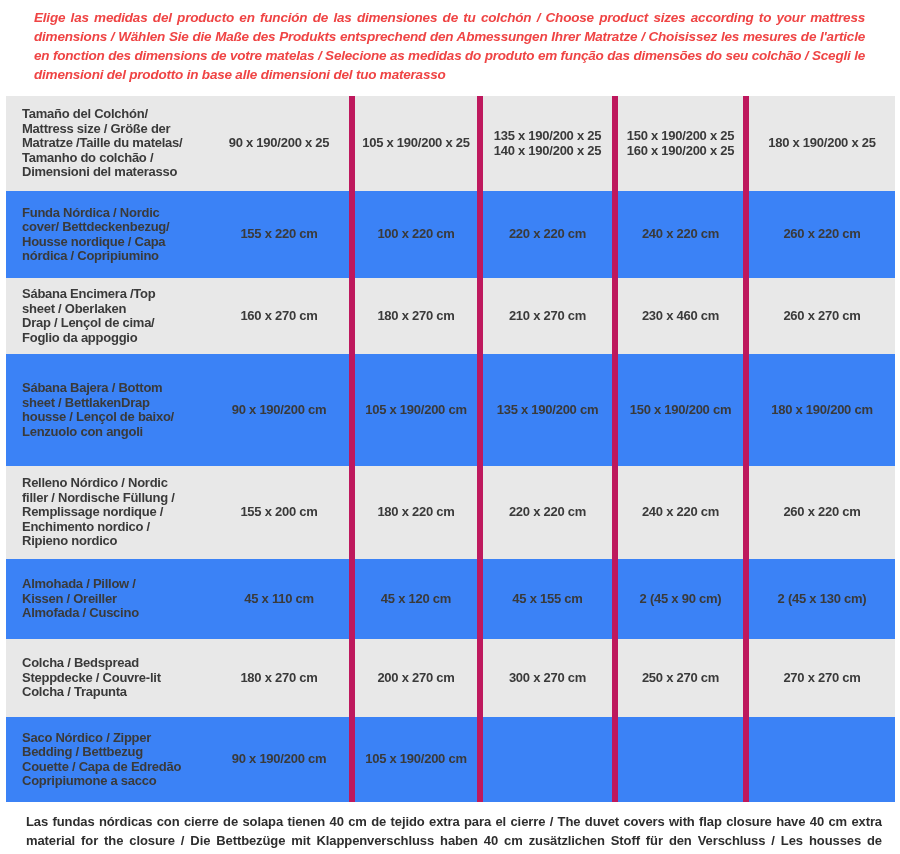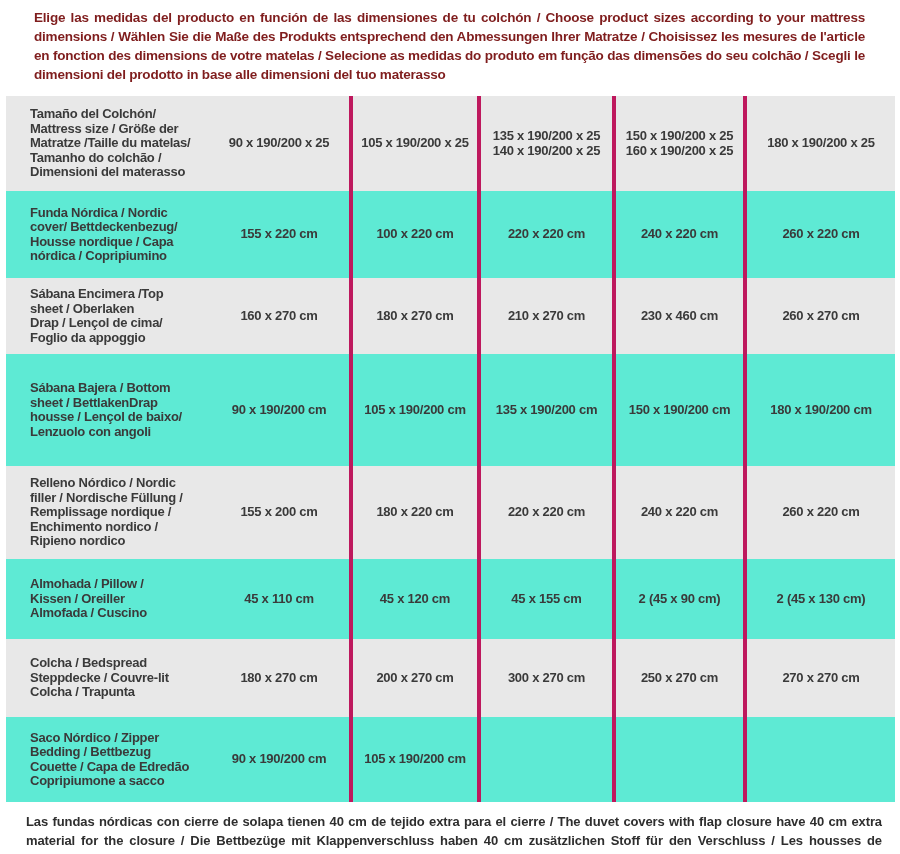--- a/index.html
+++ b/index.html
@@ -15,54 +15,55 @@
     font-weight: 700;
     color: #383838;
     -webkit-font-smoothing: antialiased;
   }
   .intro {
     margin: 8px 35px 12px 34px;
     font-size: 13.5px;
     line-height: 19px;
     letter-spacing: -0.2px;
     text-align: justify;
-    color: #7f1d1d;
+    color: #ef4444;
+    font-style: italic;
   }
   .size-table {
     margin: 0 5px 10px 6px;
     width: 889px;
   }
   .trow {
     display: grid;
     grid-template-columns: 203px 140px 128px 135px 131px 152px;
   }
   .trow.gray { background: #e8e8e8; }
-  .trow.white { background: #5eead4; }
+  .trow.white { background: #3b82f6; }
   .cell {
     display: flex;
     align-items: center;
     white-space: pre-line;
     font-size: 13px;
     line-height: 14.5px;
     letter-spacing: -0.25px;
     color: #3a3a3a;
     box-sizing: border-box;
   }
   .lbl {
     justify-content: flex-start;
     text-align: left;
-    padding-left: 24px;
+    padding-left: 16px;
     padding-right: 4px;
   }
   .val {
     justify-content: center;
     text-align: center;
     padding: 0 4px;
   }
-  .val + .val { border-left: 4px solid #be185d; }
+  .val + .val { border-left: 6px solid #be185d; }
   .footnote {
     margin: 10px 18px 0 26px;
     font-size: 13px;
     line-height: 19px;
     letter-spacing: -0.1px;
     text-align: justify;
     color: #2e2e2e;
   }
 </style>
 </head>

